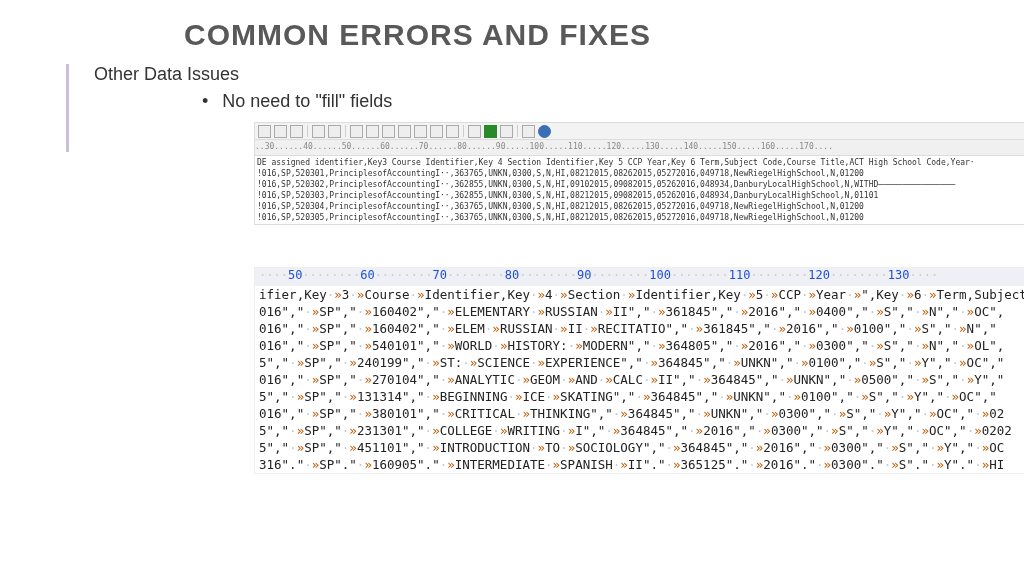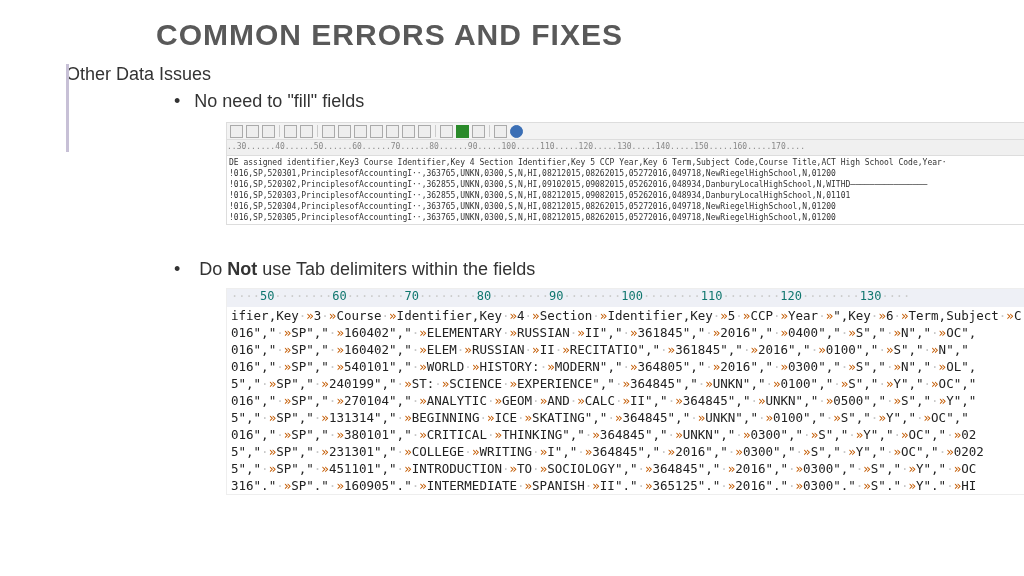--- a/index.html
+++ b/index.html
@@ -1,17 +1,17 @@
 <!DOCTYPE html>
 <html><head>
 <meta charset="utf-8">
 <style>
   * { margin: 0; padding: 0; box-sizing: border-box; }
   html, body { width: 1024px; height: 576px; background: #fff; font-family: "Segoe UI", Arial, sans-serif; }
-  .slide { position: relative; width: 1006px; height: 576px; padding: 18px 40px 0 66px; }
+  .slide { position: relative; width: 1006px; height: 576px; padding: 18px 40px 0 94px; }
   .title { font-size: 30px; font-weight: 700; letter-spacing: 1px; color: #595959; margin-left: 90px; margin-bottom: 12px; }
   .accent { position: absolute; left: 66px; top: 64px; width: 3px; height: 88px; background: #c7c0d6; }
   .subhead { font-size: 18px; color: #333; margin-bottom: 6px; font-weight: 400; }
   .bullet { font-size: 18px; color: #333; margin-left: 108px; margin-bottom: 6px; }
   .bullet::before { content: "•"; margin-right: 14px; }
   .bullet b { font-weight: 700; }
 
   
   .shot1 { margin-left: 160px; margin-top: 10px; width: 800px; }
   .toolbar { display: flex; align-items: center; height: 18px; gap: 3px; padding: 1px 3px; background: #f3f3f3; border: 1px solid #ddd; }
@@ -19,21 +19,21 @@
   .tb-ico.g { background: #2a8a2a; border-color: #2a8a2a; }
   .tb-ico.b { background: #3b6fb5; border-color: #3b6fb5; border-radius: 50%; }
   .tb-sep { width: 1px; height: 12px; background: #ccc; margin: 0 1px; }
 
   .ruler1 { height: 16px; background: #f0f0f0; border: 1px solid #ddd; border-top: none; font-size: 8px; color: #888; font-family: Consolas, monospace; letter-spacing: 0; overflow: hidden; white-space: nowrap; padding-top: 2px; }
   .code1 { font-family: Consolas, monospace; font-size: 8px; line-height: 11px; color: #333; background: #fff; border: 1px solid #ddd; border-top: none; padding: 1px 2px; white-space: nowrap; overflow: hidden; }
 
   
   .shot2 { margin-left: 160px; margin-top: 8px; width: 800px; border: 1px solid #eee; }
   .ruler2 { background: #eef0f6; height: 18px; font-family: Consolas, monospace; font-size: 12px; color: #888; white-space: nowrap; overflow: hidden; padding-left: 4px; }
-  .ruler2 .rnum { color: #0f766e; }
+  .ruler2 .rnum { color: #1d4ed8; }
   .ruler2 .rdot { color: #ccc; }
   .code2 { font-family: Consolas, monospace; font-size: 12.5px; line-height: 17px; background: #fff; white-space: nowrap; overflow: hidden; padding-left: 4px; color: #222; }
   .tab { color: #c35a00; }
   .dot { color: #c7c7c7; }
   .row { white-space: nowrap; }
 </style>
 </head>
 <body>
 
 <div class="slide">
@@ -72,23 +72,20 @@
         <div class="row">DE assigned identifier,Key3 Course Identifier,Key 4 Section Identifier,Key 5 CCP Year,Key 6 Term,Subject Code,Course Title,ACT High School Code,Year·</div>
         <div class="row">!016,SP,520301,PrinciplesofAccountingI··,363765,UNKN,0300,S,N,HI,08212015,08262015,05272016,049718,NewRiegelHighSchool,N,01200</div>
         <div class="row">!016,SP,520302,PrinciplesofAccountingI··,362855,UNKN,0300,S,N,HI,09102015,09082015,05262016,048934,DanburyLocalHighSchool,N,WITHD────────────────</div>
         <div class="row">!016,SP,520303,PrinciplesofAccountingI··,362855,UNKN,0300,S,N,HI,08212015,09082015,05262016,048934,DanburyLocalHighSchool,N,01101</div>
         <div class="row">!016,SP,520304,PrinciplesofAccountingI··,363765,UNKN,0300,S,N,HI,08212015,08262015,05272016,049718,NewRiegelHighSchool,N,01200</div>
         <div class="row">!016,SP,520305,PrinciplesofAccountingI··,363765,UNKN,0300,S,N,HI,08212015,08262015,05272016,049718,NewRiegelHighSchool,N,01200</div>
       </div>
   </div>
 
   <div style="height:34px"></div>
-  <div class="bullet">
-    <span>Do </span><b>Not</b><span> use Tab delimiters within the fields</span>
-  </div>
 
   <div class="shot2">
     <div class="ruler2"><span class="rdot">····</span><span class="rnum">50</span><span class="rdot">····</span><span class="rdot">····</span><span class="rnum">60</span><span class="rdot">····</span><span class="rdot">····</span><span class="rnum">70</span><span class="rdot">····</span><span class="rdot">····</span><span class="rnum">80</span><span class="rdot">····</span><span class="rdot">····</span><span class="rnum">90</span><span class="rdot">····</span><span class="rdot">····</span><span class="rnum">100</span><span class="rdot">····</span><span class="rdot">····</span><span class="rnum">110</span><span class="rdot">····</span><span class="rdot">····</span><span class="rnum">120</span><span class="rdot">····</span><span class="rdot">····</span><span class="rnum">130</span><span class="rdot">····</span></div>
     <div class="code2">
         <div class="row">ifier,Key<span class="dot">·</span><span class="tab">»</span>3<span class="dot">·</span><span class="tab">»</span>Course<span class="dot">·</span><span class="tab">»</span>Identifier,Key<span class="dot">·</span><span class="tab">»</span>4<span class="dot">·</span><span class="tab">»</span>Section<span class="dot">·</span><span class="tab">»</span>Identifier,Key<span class="dot">·</span><span class="tab">»</span>5<span class="dot">·</span><span class="tab">»</span>CCP<span class="dot">·</span><span class="tab">»</span>Year<span class="dot">·</span><span class="tab">»</span>",Key<span class="dot">·</span><span class="tab">»</span>6<span class="dot">·</span><span class="tab">»</span>Term,Subject<span class="dot">·</span><span class="tab">»</span>C</div>
         <div class="row">016","<span class="dot">·</span><span class="tab">»</span>SP","<span class="dot">·</span><span class="tab">»</span>160402","<span class="dot">·</span><span class="tab">»</span>ELEMENTARY<span class="dot">·</span><span class="tab">»</span>RUSSIAN<span class="dot">·</span><span class="tab">»</span>II","<span class="dot">·</span><span class="tab">»</span>361845","<span class="dot">·</span><span class="tab">»</span>2016","<span class="dot">·</span><span class="tab">»</span>0400","<span class="dot">·</span><span class="tab">»</span>S","<span class="dot">·</span><span class="tab">»</span>N","<span class="dot">·</span><span class="tab">»</span>OC",</div>
         <div class="row">016","<span class="dot">·</span><span class="tab">»</span>SP","<span class="dot">·</span><span class="tab">»</span>160402","<span class="dot">·</span><span class="tab">»</span>ELEM<span class="dot">·</span><span class="tab">»</span>RUSSIAN<span class="dot">·</span><span class="tab">»</span>II<span class="dot">·</span><span class="tab">»</span>RECITATIO","<span class="dot">·</span><span class="tab">»</span>361845","<span class="dot">·</span><span class="tab">»</span>2016","<span class="dot">·</span><span class="tab">»</span>0100","<span class="dot">·</span><span class="tab">»</span>S","<span class="dot">·</span><span class="tab">»</span>N","</div>
         <div class="row">016","<span class="dot">·</span><span class="tab">»</span>SP","<span class="dot">·</span><span class="tab">»</span>540101","<span class="dot">·</span><span class="tab">»</span>WORLD<span class="dot">·</span><span class="tab">»</span>HISTORY:<span class="dot">·</span><span class="tab">»</span>MODERN","<span class="dot">·</span><span class="tab">»</span>364805","<span class="dot">·</span><span class="tab">»</span>2016","<span class="dot">·</span><span class="tab">»</span>0300","<span class="dot">·</span><span class="tab">»</span>S","<span class="dot">·</span><span class="tab">»</span>N","<span class="dot">·</span><span class="tab">»</span>OL",</div>
         <div class="row">5","<span class="dot">·</span><span class="tab">»</span>SP","<span class="dot">·</span><span class="tab">»</span>240199","<span class="dot">·</span><span class="tab">»</span>ST:<span class="dot">·</span><span class="tab">»</span>SCIENCE<span class="dot">·</span><span class="tab">»</span>EXPERIENCE","<span class="dot">·</span><span class="tab">»</span>364845","<span class="dot">·</span><span class="tab">»</span>UNKN","<span class="dot">·</span><span class="tab">»</span>0100","<span class="dot">·</span><span class="tab">»</span>S","<span class="dot">·</span><span class="tab">»</span>Y","<span class="dot">·</span><span class="tab">»</span>OC","</div>
         <div class="row">016","<span class="dot">·</span><span class="tab">»</span>SP","<span class="dot">·</span><span class="tab">»</span>270104","<span class="dot">·</span><span class="tab">»</span>ANALYTIC<span class="dot">·</span><span class="tab">»</span>GEOM<span class="dot">·</span><span class="tab">»</span>AND<span class="dot">·</span><span class="tab">»</span>CALC<span class="dot">·</span><span class="tab">»</span>II","<span class="dot">·</span><span class="tab">»</span>364845","<span class="dot">·</span><span class="tab">»</span>UNKN","<span class="dot">·</span><span class="tab">»</span>0500","<span class="dot">·</span><span class="tab">»</span>S","<span class="dot">·</span><span class="tab">»</span>Y","</div>

